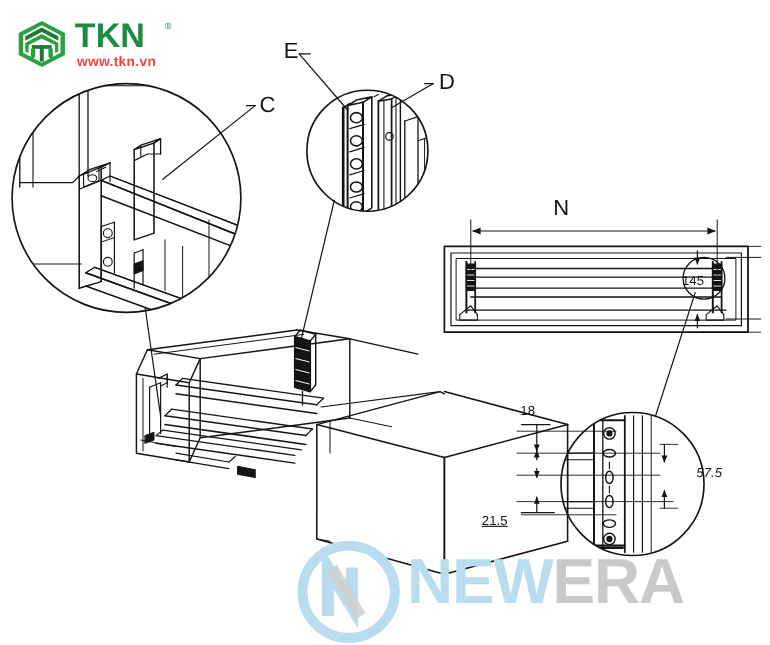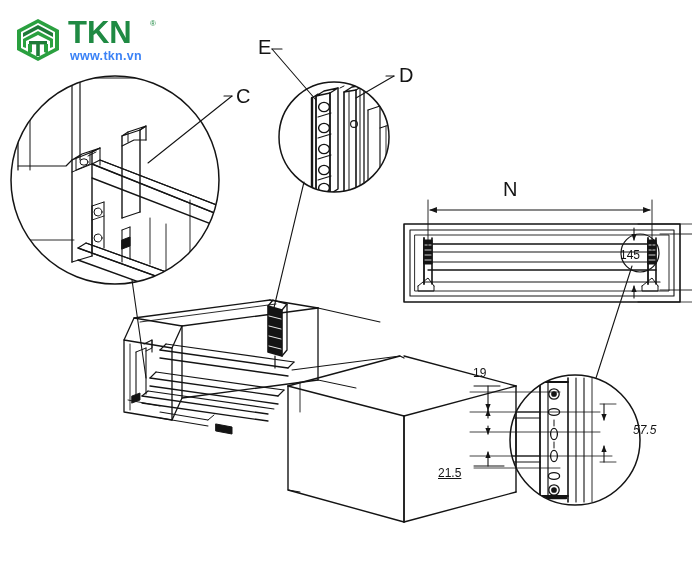--- a/index.html
+++ b/index.html
@@ -59,21 +59,21 @@
     color: #1f8a43;
     font-family: "Liberation Sans", sans-serif;
   }
   #logo-url {
     position: absolute;
     left: 56px;
     top: 33px;
     font-family: "Liberation Sans", sans-serif;
     font-weight: bold;
     font-size: 12.5px;
-    color: #3b82f6;
+    color: #ef4444;
     letter-spacing: 0.3px;
   }
   
   .dimtext {
     position: absolute;
     font-family: "Liberation Sans", sans-serif;
     color: #141414;
     white-space: nowrap;
   }
   .label-letter {
@@ -438,18 +438,29 @@
     <div id="logo-url">www.tkn.vn</div>
   </div>
 
   <div class="dimtext label-letter" style="left:236px; top:85px;">C</div>
   <div class="dimtext label-letter" style="left:399px; top:64px;">D</div>
   <div class="dimtext label-letter" style="left:258px; top:36px;">E</div>
 
   <div class="dimtext label-letter" style="left:503px; top:178px;">N</div>
   <div class="dimtext label-num" style="left:620px; top:248px;">145</div>
 
-  <div class="dimtext label-num" style="left:473px; top:366px;">19</div>
+  <div class="dimtext label-num" style="left:473px; top:366px;">18</div>
   <div class="dimtext label-num" style="left:438px; top:466px;text-decoration:underline;">21.5</div>
   <div class="dimtext label-num" style="left:633px; top:423px;font-style:italic;">57.5</div>
 
+  <div id="watermark">
+    <svg width="110" height="96" viewBox="0 0 110 96" style="position:absolute;left:0;top:4px;">
+      <circle cx="55" cy="48" r="42" fill="none" stroke="#b9dcef" stroke-width="9"></circle>
+      <path d="M36 70 L36 26 L58 62 L58 26" fill="none" stroke="#b9dcef" stroke-width="11"></path>
+      <path d="M40 26 L66 70" fill="none" stroke="#cfcfcf" stroke-width="10" opacity="0.85"></path>
+      <path d="M80 34 A40 40 0 0 1 80 62" fill="none" stroke="#ffffff" stroke-width="12"></path>
+    </svg>
+    <div id="wm-text">
+      <span class="new">NEW</span><span class="era">ERA</span>
+    </div>
+  </div>
 
 </div>
 
 </body></html>

